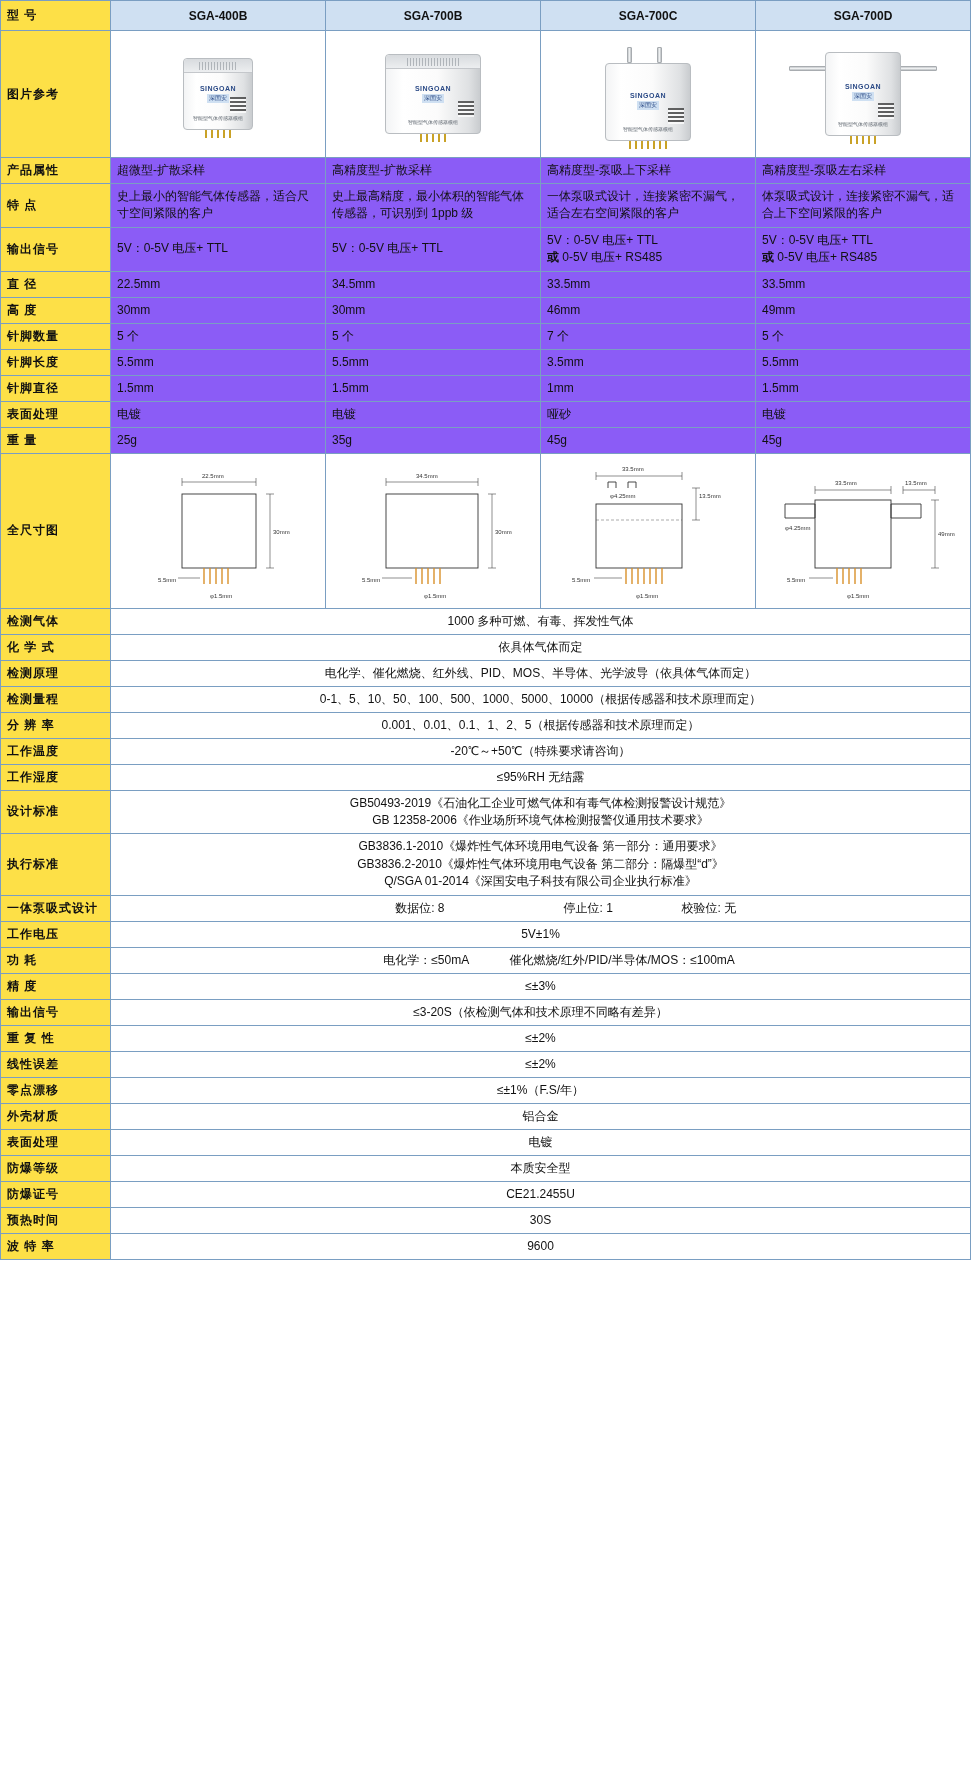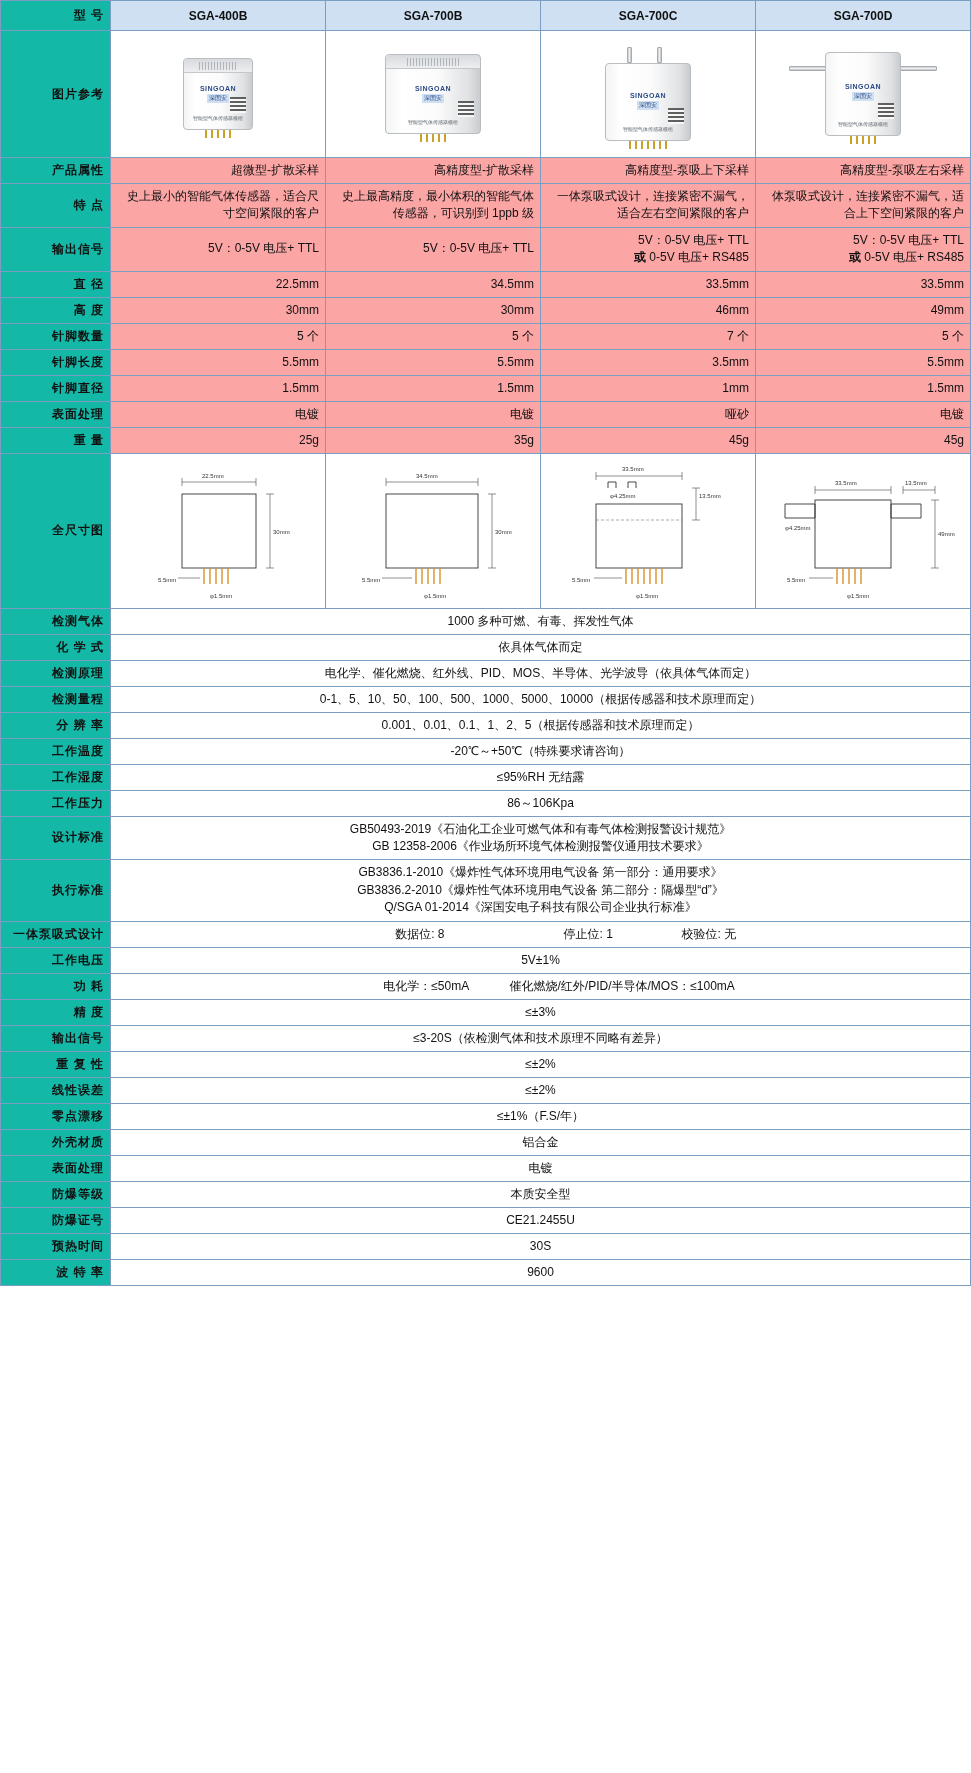--- a/index.html
+++ b/index.html
@@ -17,37 +17,37 @@
   }
   table.spec td, table.spec th {
     border: 1px solid #7a9ec2;
     padding: 4px 6px;
     font-size: 12px;
     color: #111;
     vertical-align: middle;
   }
   .label-cell {
     width: 110px;
-    background: #14b8a6;
-    text-align: right;
+    background: #fde047;
+    text-align: left;
     font-weight: bold;
     font-size: 12.5px;
     letter-spacing: 1px;
     color: #111;
   }
   .hdr-row td { height: 30px; }
   .model-cell {
     background: #cfe0f2;
     text-align: center;
     font-weight: bold;
     font-size: 12.5px;
   }
   .val {
-    text-align: right;
-    background: #fca5a5;
+    text-align: left;
+    background: #8b5cf6;
   }
   .val-left {
     text-align: center;
     background: #ffffff;
     padding-left: 8px;
   }
   .photo-cell {
     height: 120px;
     text-align: center;
     background: #ffffff;
@@ -512,24 +512,20 @@
       <td class="val-left" colspan="4">0.001、0.01、0.1、1、2、5（根据传感器和技术原理而定）</td>
     </tr>
     <tr>
       <td class="label-cell">工作温度</td>
       <td class="val-left" colspan="4">-20℃～+50℃（特殊要求请咨询）</td>
     </tr>
     <tr>
       <td class="label-cell">工作湿度</td>
       <td class="val-left" colspan="4">≤95%RH 无结露</td>
     </tr>
-    <tr>
-      <td class="label-cell">工作压力</td>
-      <td class="val-left" colspan="4">86～106Kpa</td>
-    </tr>
 
     <tr>
       <td class="label-cell">设计标准</td>
       <td class="val-left multiline" colspan="4">
         <div>GB50493-2019《石油化工企业可燃气体和有毒气体检测报警设计规范》</div>
         <div>GB 12358-2006《作业场所环境气体检测报警仪通用技术要求》</div>
       </td>
     </tr>
 
     <tr>

